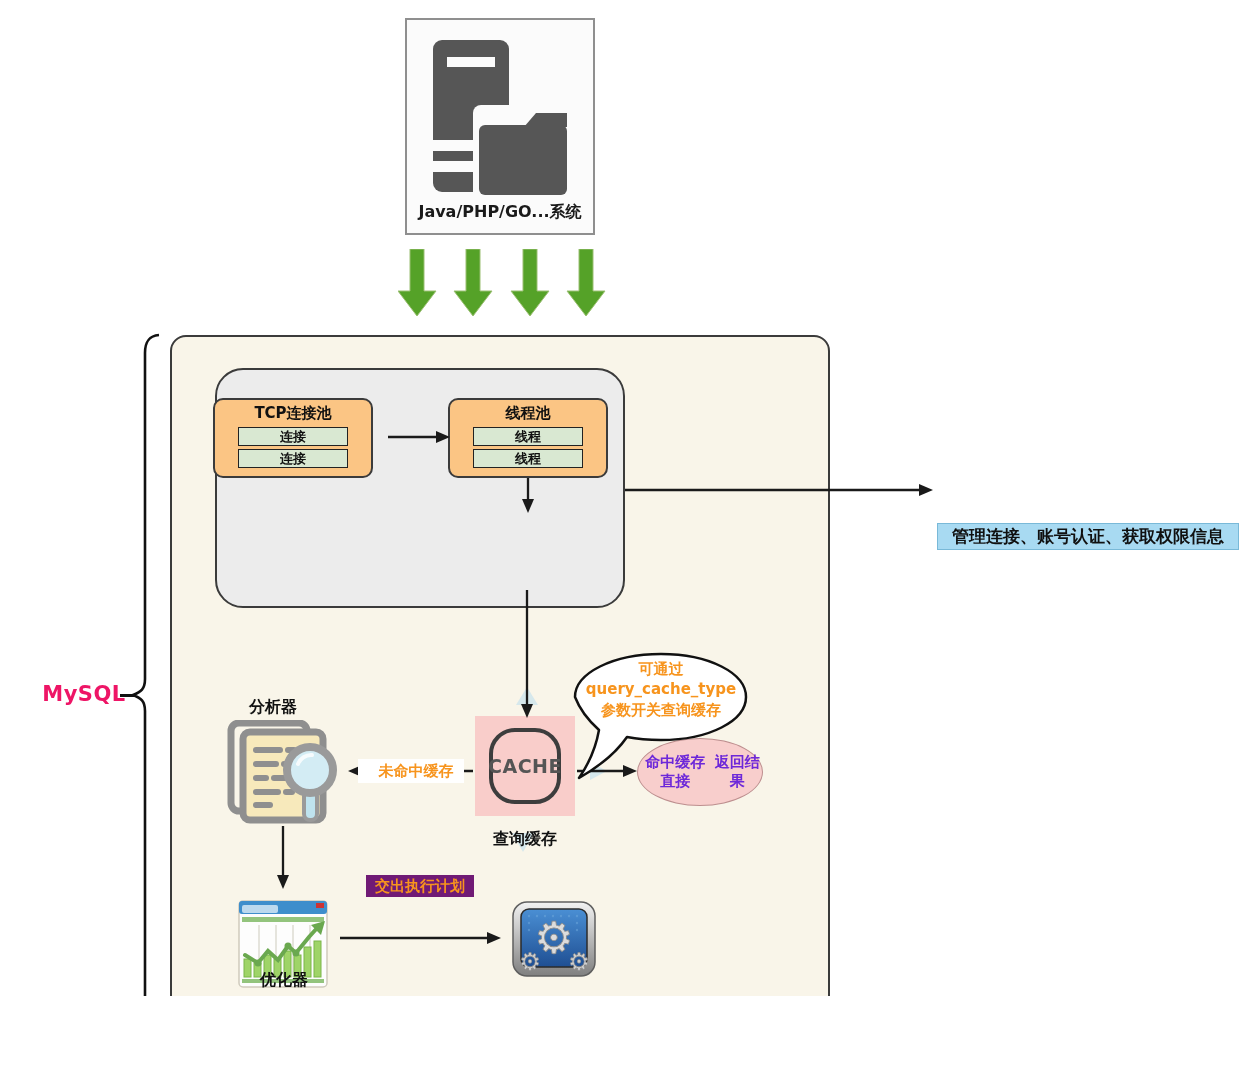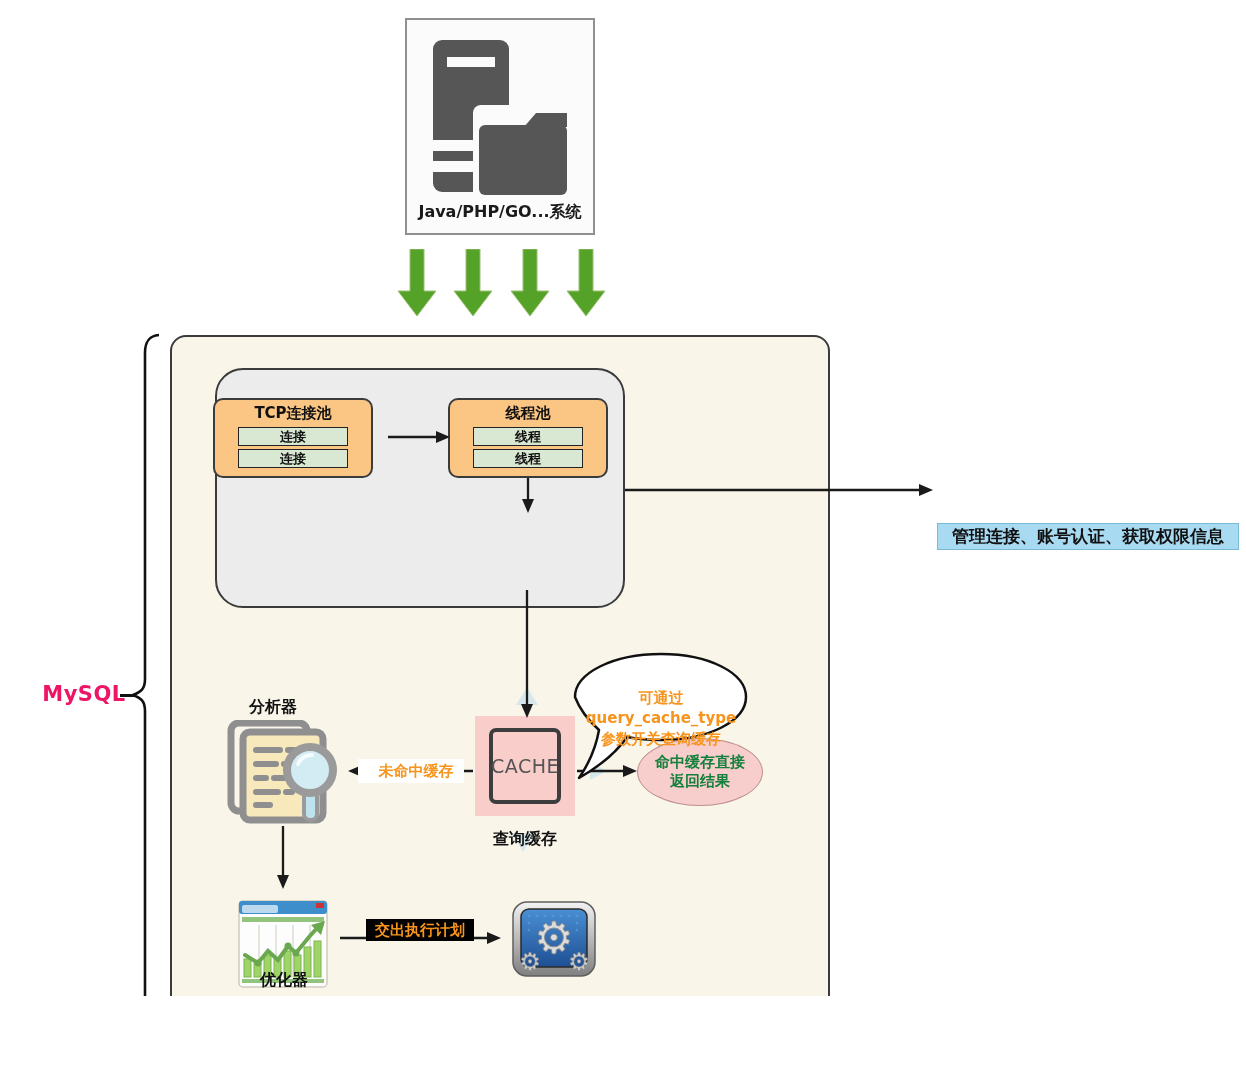--- a/index.html
+++ b/index.html
@@ -26,26 +26,26 @@
   .pool-title{height:22px;margin-top:2px;font-size:15px;font-weight:bold;color:#111;display:flex;align-items:center;justify-content:center;}
   .pool-row{width:110px;height:19px;margin:3px auto 0 auto;background:#d9e8d2;border:1.5px solid #222;box-sizing:border-box;font-size:13px;font-weight:bold;color:#111;display:flex;align-items:center;justify-content:center;}
 
   .auth-ellipse{left:462px;top:508px;width:128px;height:82px;background:#fdff67;border:2px solid #3b3b3b;border-radius:50%;box-sizing:border-box;font-size:15px;font-weight:bold;color:#111;}
 
   
   .note-box{left:937px;top:477px;width:302px;height:27px;background:#a8daf2;border:1px solid #79b9d8;box-sizing:border-box;font-size:17px;font-weight:bold;color:#101010;margin-top:46px;}
 
   
   .cache-square{left:475px;top:716px;width:100px;height:100px;background:#f9cdca;}
-  .cache-inner{left:489px;top:728px;width:72px;height:76px;border:4px solid #3d3d3d;border-radius:7px;box-sizing:border-box;font-size:19px;color:#555;letter-spacing:.5px;}
+  .cache-inner{left:489px;top:728px;width:72px;height:76px;border:4px solid #3d3d3d;border-radius:26px;box-sizing:border-box;font-size:19px;color:#555;letter-spacing:.5px;font-weight:bold;}
   .cache-label{left:465px;top:828px;width:120px;height:22px;font-size:16px;font-weight:bold;color:#111;z-index:6;}
-  .bubble-text{left:576px;top:659px;width:170px;z-index:6;font-size:15px;line-height:1.35;font-weight:bold;color:#f7941d;text-align:center;margin-top:29px;}
-  .hit-ellipse{left:637px;top:738px;width:126px;height:68px;background:#f8cecc;border:1.5px solid #bd8f8f;border-radius:50%;box-sizing:border-box;font-size:15px;font-weight:bold;color:#15803d;line-height:1.3;flex-direction:column;}
+  .bubble-text{left:576px;top:659px;width:170px;z-index:6;font-size:15px;line-height:1.35;font-weight:bold;color:#f7941d;text-align:center;}
+  .hit-ellipse{left:637px;top:738px;width:126px;height:68px;background:#f8cecc;border:1.5px solid #bd8f8f;border-radius:50%;box-sizing:border-box;font-size:15px;font-weight:bold;color:#6d28d9;line-height:1.3;}
   .miss-label{left:358px;top:759px;width:96px;height:24px;background:#ffffff;z-index:6;font-size:15px;font-weight:bold;color:#f7941d;padding-left:10px;}
-  .plan-label{left:366px;top:919px;width:108px;height:22px;background:#000000;z-index:6;font-size:15px;font-weight:bold;color:#f7941d;}
+  .plan-label{left:366px;top:875px;width:108px;height:22px;background:#701a75;z-index:6;font-size:15px;font-weight:bold;color:#f7941d;}
 
   
   .analyzer-label{left:232px;top:697px;width:82px;height:20px;font-size:16px;font-weight:bold;color:#111;}
   .optimizer-label{left:237px;top:970px;width:94px;height:20px;font-size:16px;font-weight:bold;color:#111;}
   .executor-label{left:511px;top:1002px;width:86px;height:20px;font-size:22px;font-weight:bold;color:#111;}
 
   .overlay{left:0;top:0;width:1246px;height:1076px;z-index:5;pointer-events:none;}
   .icon-svg{pointer-events:none;}
 </style>
 </head>

